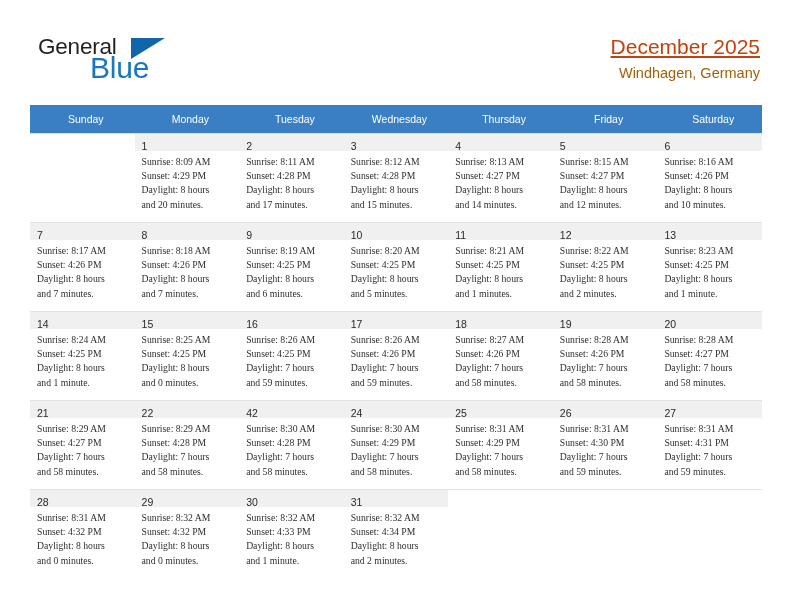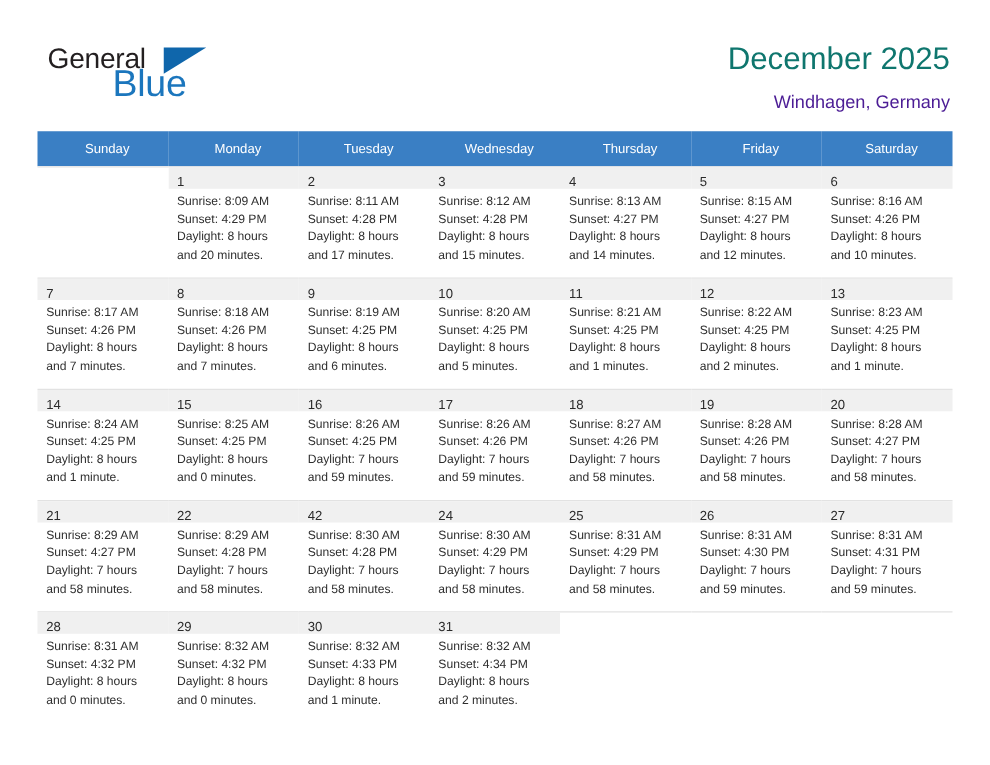--- a/index.html
+++ b/index.html
@@ -64,29 +64,29 @@
     border-bottom: 21px solid transparent;
   }
 
   .title-block {
     position: absolute;
     right: 36px;
     top: 30px;
     text-align: right;
   }
   .cal-title {
-    font-size: 25px;
-    color: #0f766e;
+    font-size: 21px;
+    color: #c2410c;
     line-height: 34px;
     white-space: nowrap;
+    text-decoration: underline;
   }
   .cal-subtitle {
-    margin-top: 9px;
     font-size: 14.5px;
-    color: #4c1d95;
+    color: #a16207;
     line-height: 18px;
     white-space: nowrap;
   }
 
   
   .calendar {
     position: absolute;
     left: 30px;
     top: 105px;
     width: 732px;
@@ -128,20 +128,21 @@
     padding: 2px 0 0 7px;
     box-sizing: border-box;
   }
   .daynum {
     font-size: 10.5px;
     color: #2a2a2a;
     line-height: 13px;
   }
   .lines {
     padding: 4px 4px 0 7px;
+    font-family: Liberation Serif, serif;
   }
   .line {
     font-size: 9.7px;
     color: #2e2e2e;
     line-height: 14.2px;
     white-space: nowrap;
   }
 </style>
 </head>
 <body>

